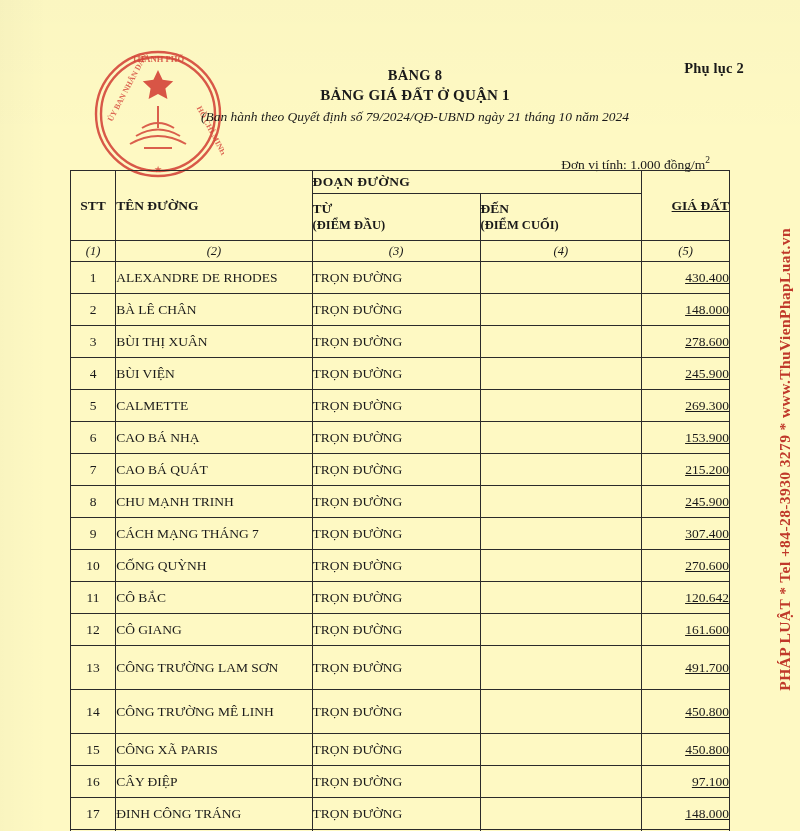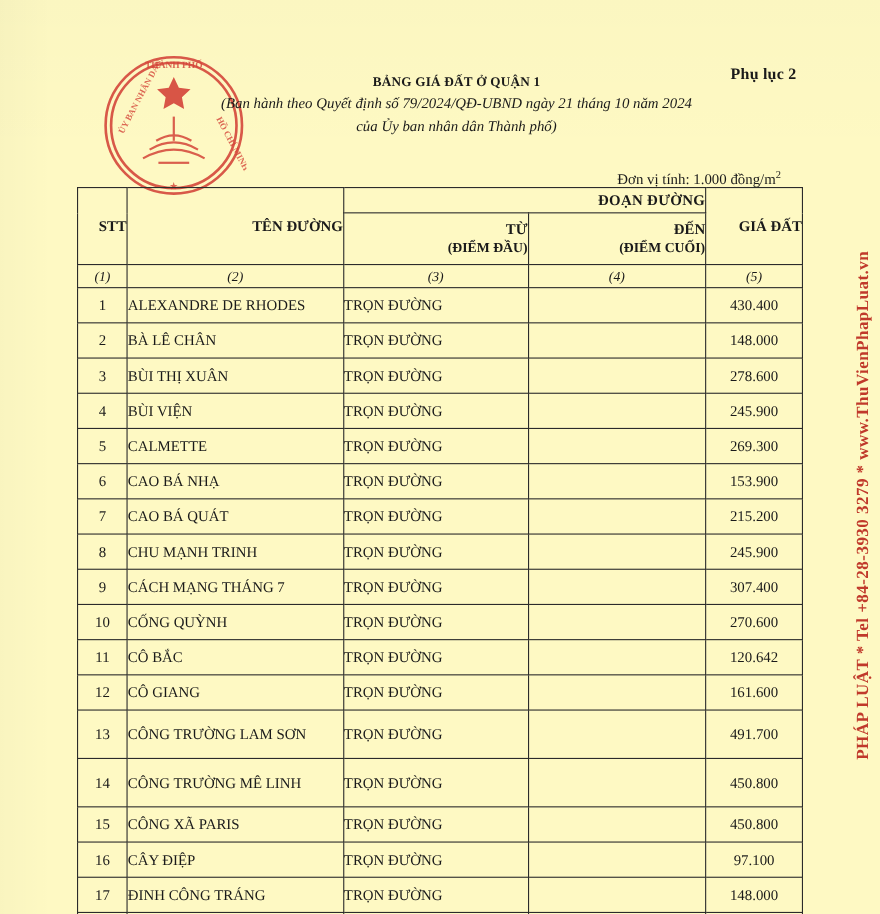--- a/index.html
+++ b/index.html
@@ -31,41 +31,41 @@
     background:
       linear-gradient(180deg, rgba(0,0,0,0.012) 0%, rgba(0,0,0,0) 18%),
       linear-gradient(90deg, rgba(0,0,0,0.02) 0%, rgba(0,0,0,0) 6%);
     pointer-events: none;
   }
 
   
   .appendix {
     position: absolute;
     top: 60px;
-    right: 76px;
+    right: 56px;
     font-size: 14.5px;
     font-weight: bold;
     letter-spacing: .2px;
   }
 
   .header-block {
     position: absolute;
     top: 66px;
     left: 180px;
     width: 470px;
     text-align: center;
     line-height: 1.28;
   }
   .header-block .h-title {
     font-size: 14.5px;
     font-weight: bold;
     letter-spacing: .3px;
   }
   .header-block .h-title2 {
-    font-size: 12px;
+    font-size: 15px;
     font-weight: bold;
     letter-spacing: .2px;
     margin-top: 1px;
   }
   .header-block .h-sub {
     font-size: 13.5px;
     font-style: italic;
     margin-top: 3px;
     line-height: 1.3;
   }
@@ -120,41 +120,41 @@
     top: 170px;
     width: 660px;
     border-collapse: collapse;
     font-size: 13.5px;
   }
   table.grid td, table.grid th {
     border: 1px solid #2b2b2b;
     padding: 0;
     vertical-align: middle;
   }
-  .c-stt      { width: 46px;  text-align: right; }
+  .c-stt      { width: 46px;  text-align: center; }
   .c-name     { width: 206px; padding-left: 6px; }
   .c-from     { width: 178px; padding-left: 6px; }
   .c-to       { width: 172px; padding-left: 6px; margin-top: 31px; }
-  .c-price    { width: 91px;  text-align: right; padding-right: 8px; }
+  .c-price    { width: 91px;  text-align: right; padding-right: 8px; text-decoration: underline; }
 
   thead th {
     font-weight: bold;
-    text-align: right;
+    text-align: left;
     font-size: 13.5px;
   }
   .th-doan { height: 22px; letter-spacing: .3px; }
   .th-two  { height: 46px; line-height: 1.22; }
   .th-two small { display:block; font-weight: bold; font-size: 12.5px; }
   .th-num  { height: 20px; font-style: italic; font-weight: normal; font-size: 12.5px; text-align:center;}
 
   tbody td { height: 31px; }
   tbody tr.tall td { height: 43px; }
 
   .price-cell {
-    text-align: center;
+    text-align: right;
     padding-right: 9px;
     vertical-align: bottom;
     padding-bottom: 2px;
   }
   .stt-cell { text-align: center; vertical-align: middle; }
   .name-cell { vertical-align: middle; margin-left: 43px; }
   .from-cell { vertical-align: middle; margin-top: 21px; }
   .to-cell   { vertical-align: middle; }
 </style>
 </head>
@@ -183,23 +183,23 @@
     <g fill="#d0342c" opacity="0.8" font-family="Liberation Serif, serif" font-size="8" font-weight="bold">
       <text transform="rotate(-62 20 74)" x="20" y="74">ỦY BAN NHÂN DÂN</text>
       <text transform="rotate(62 112 74)" x="96" y="74">HỒ CHÍ MINH</text>
       <text x="66" y="124" text-anchor="middle">★</text>
     </g>
   </svg>
 
   <div class="appendix">Phụ lục 2</div>
 
   <div class="header-block">
+    <div class="h-title">BẢNG 8</div>
     <div class="h-title2">BẢNG GIÁ ĐẤT Ở QUẬN 1</div>
     <div class="h-sub">(Ban hành theo Quyết định số 79/2024/QĐ-UBND ngày 21 tháng 10 năm 2024</div>
-    <div class="h-sub">của Ủy ban nhân dân Thành phố)</div>
   </div>
 
   <div class="unit-line">
     <span>Đơn vị tính: 1.000 đồng/m</span><sup>2</sup>
   </div>
 
   <div class="side-text">
     <span class="inner">PHÁP LUẬT * Tel +84-28-3930 3279 * www.ThuVienPhapLuat.vn</span>
   </div>
 

